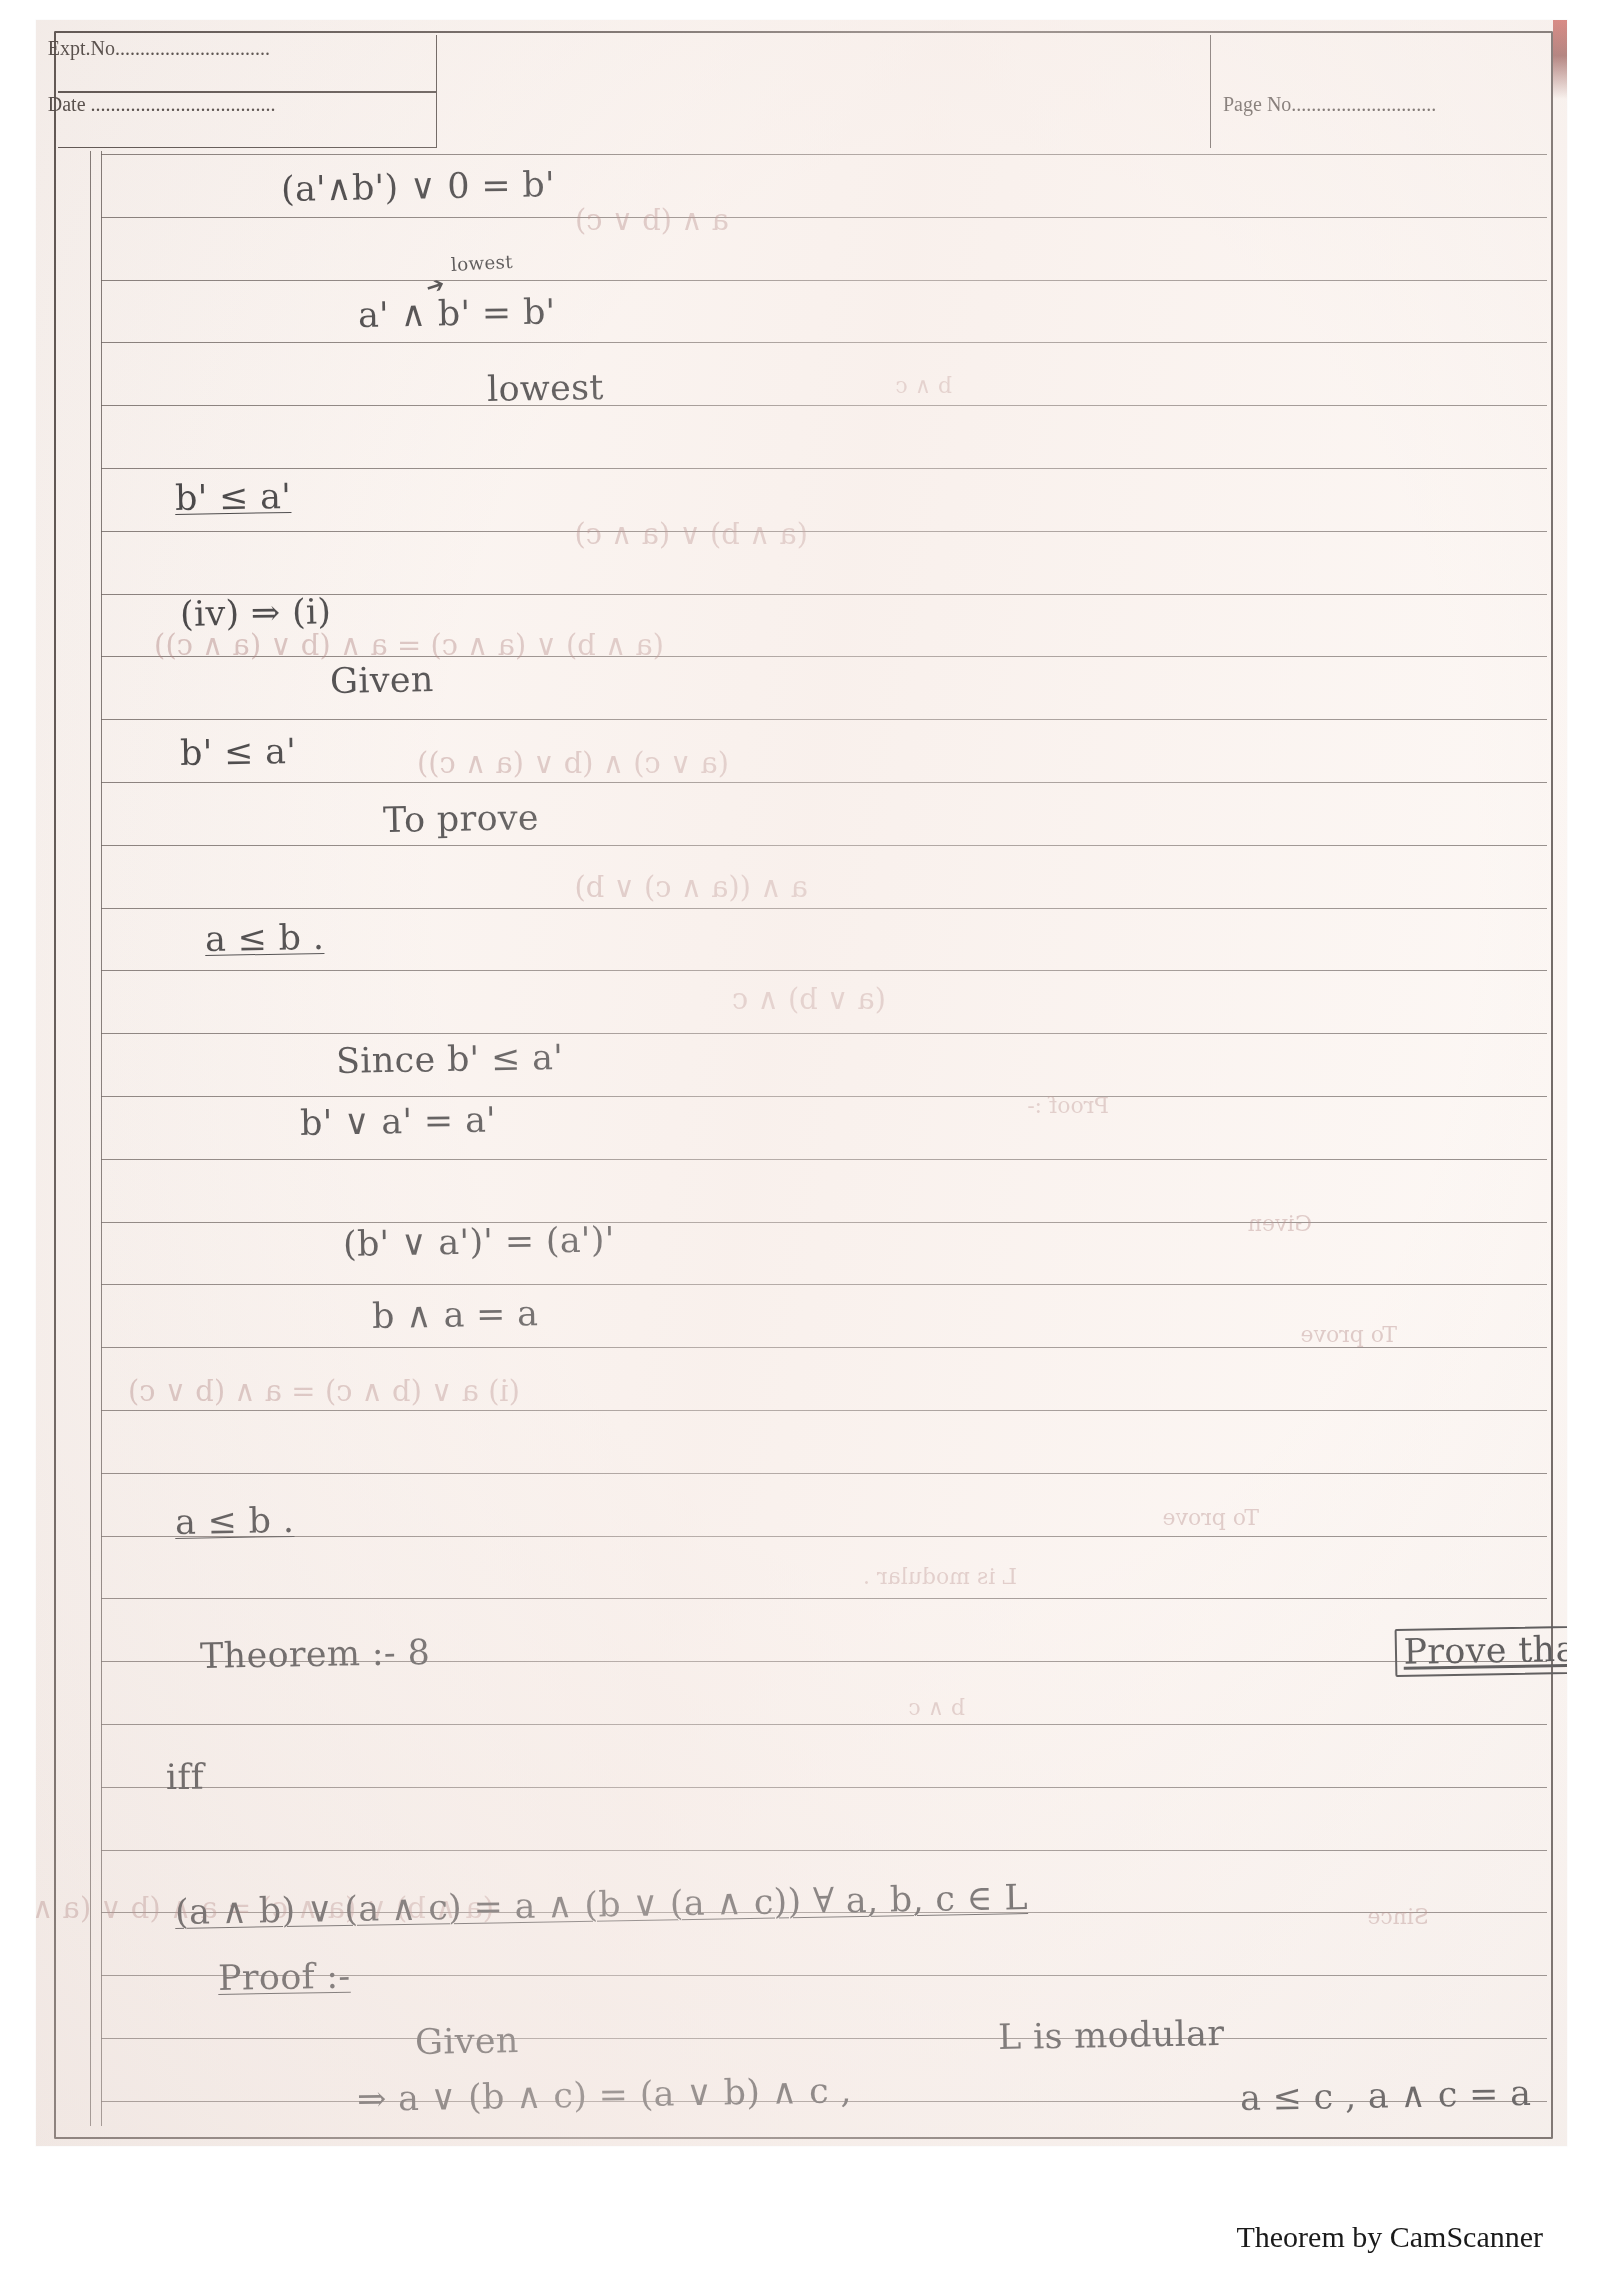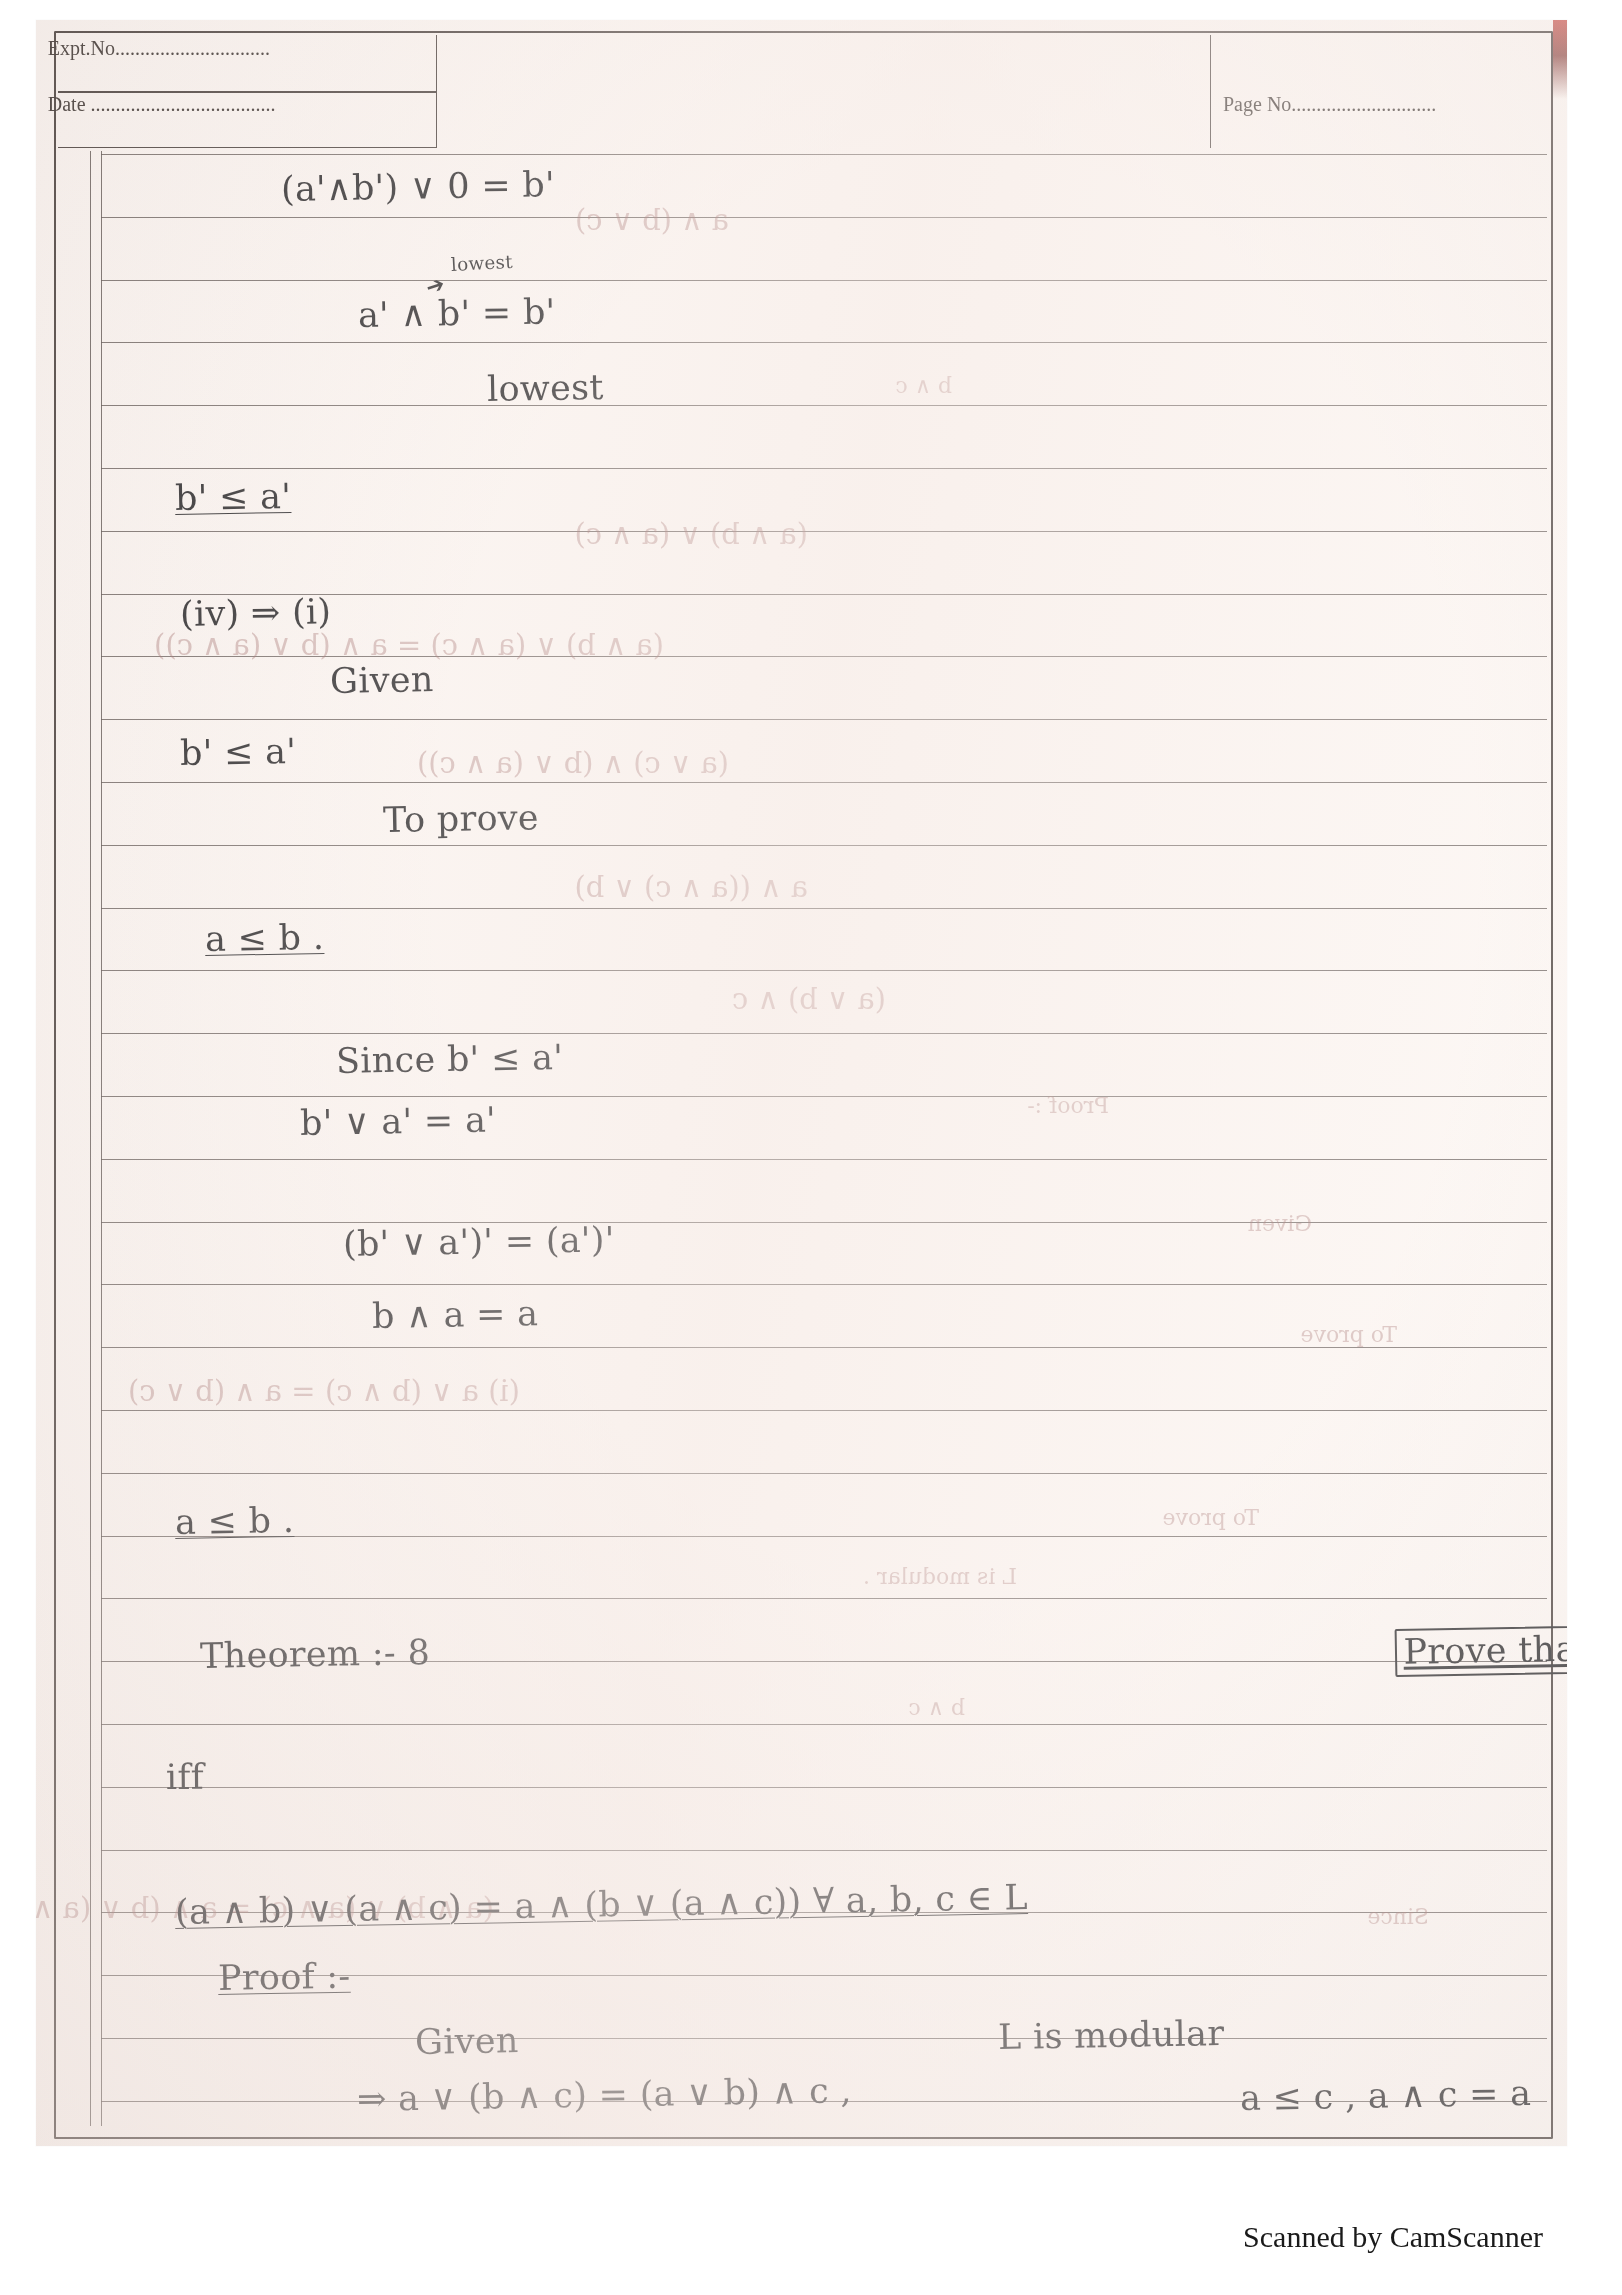--- a/index.html
+++ b/index.html
@@ -301,14 +301,14 @@
 
   <div class="hw ink sz-l" style="left:962px; top:1997px; transform: rotate(-1deg);">L  is modular</div>
 
   <div class="hw ink sz-l" style="left:321px; top:2059px; transform: rotate(-1deg);">⇒  a ∨ (b ∧ c) = (a ∨ b) ∧ c ,</div>
 
   <div class="hw ink sz-l" style="left:1204px; top:2058px; transform: rotate(-1deg);">a ≤ c ,  a ∧ c = a</div>
 
   <div class="paper-tint"></div>
 </div>
 
-<div class="footer">Scanned by CamScanner</div>
+<div class="footer">Theorem by CamScanner</div>
 
 
 </body></html>

